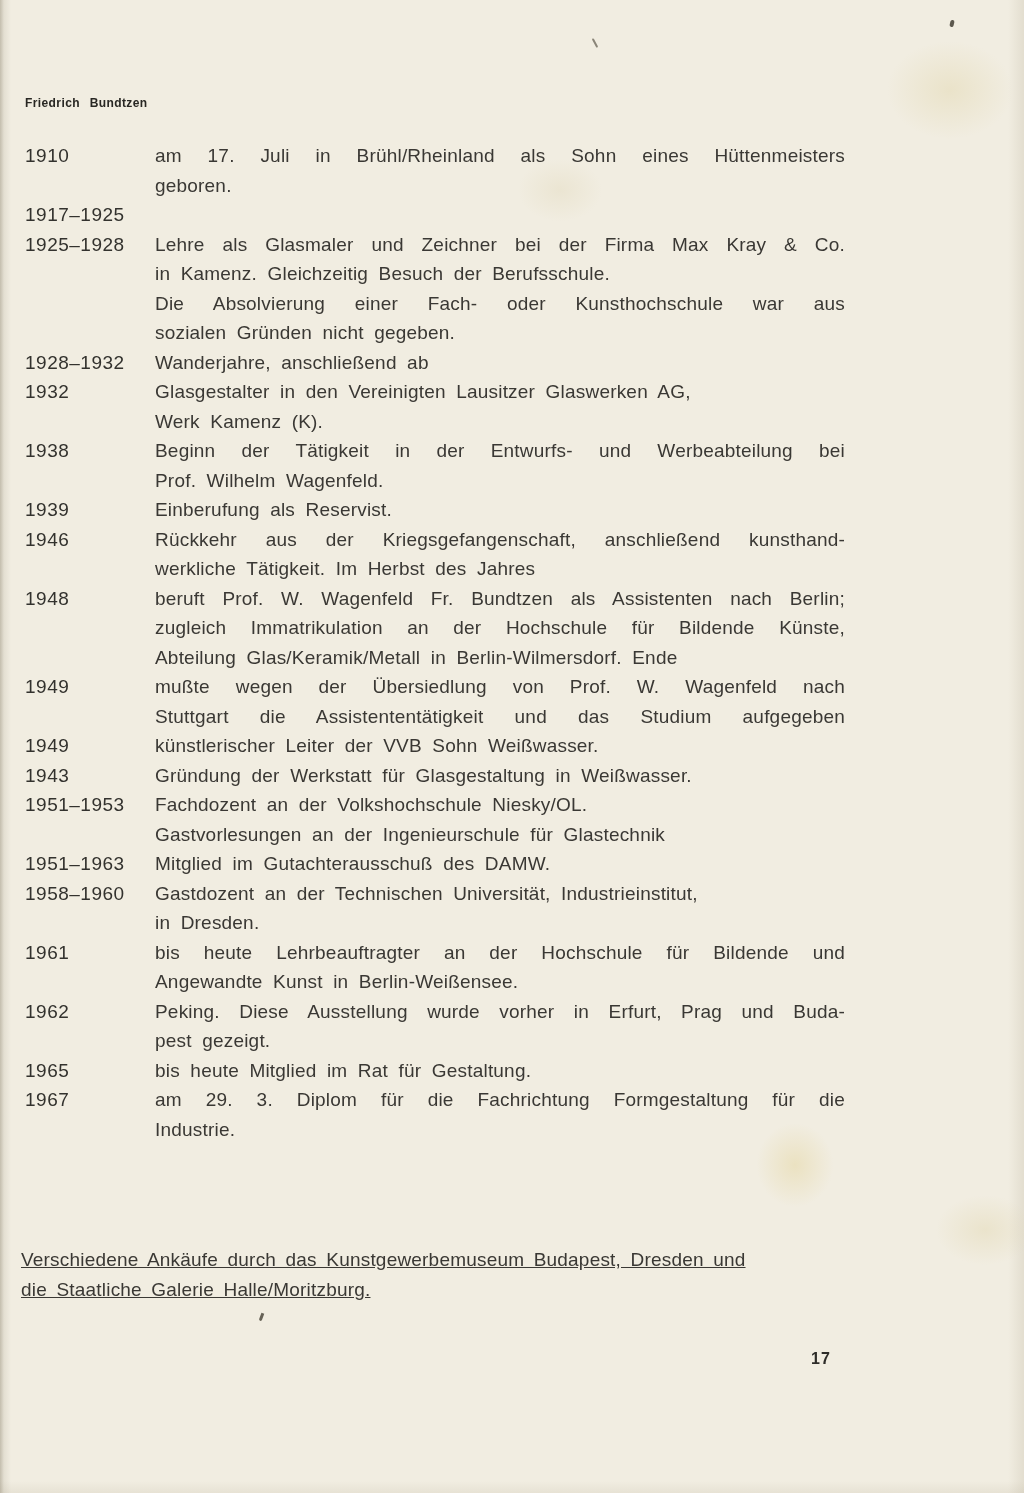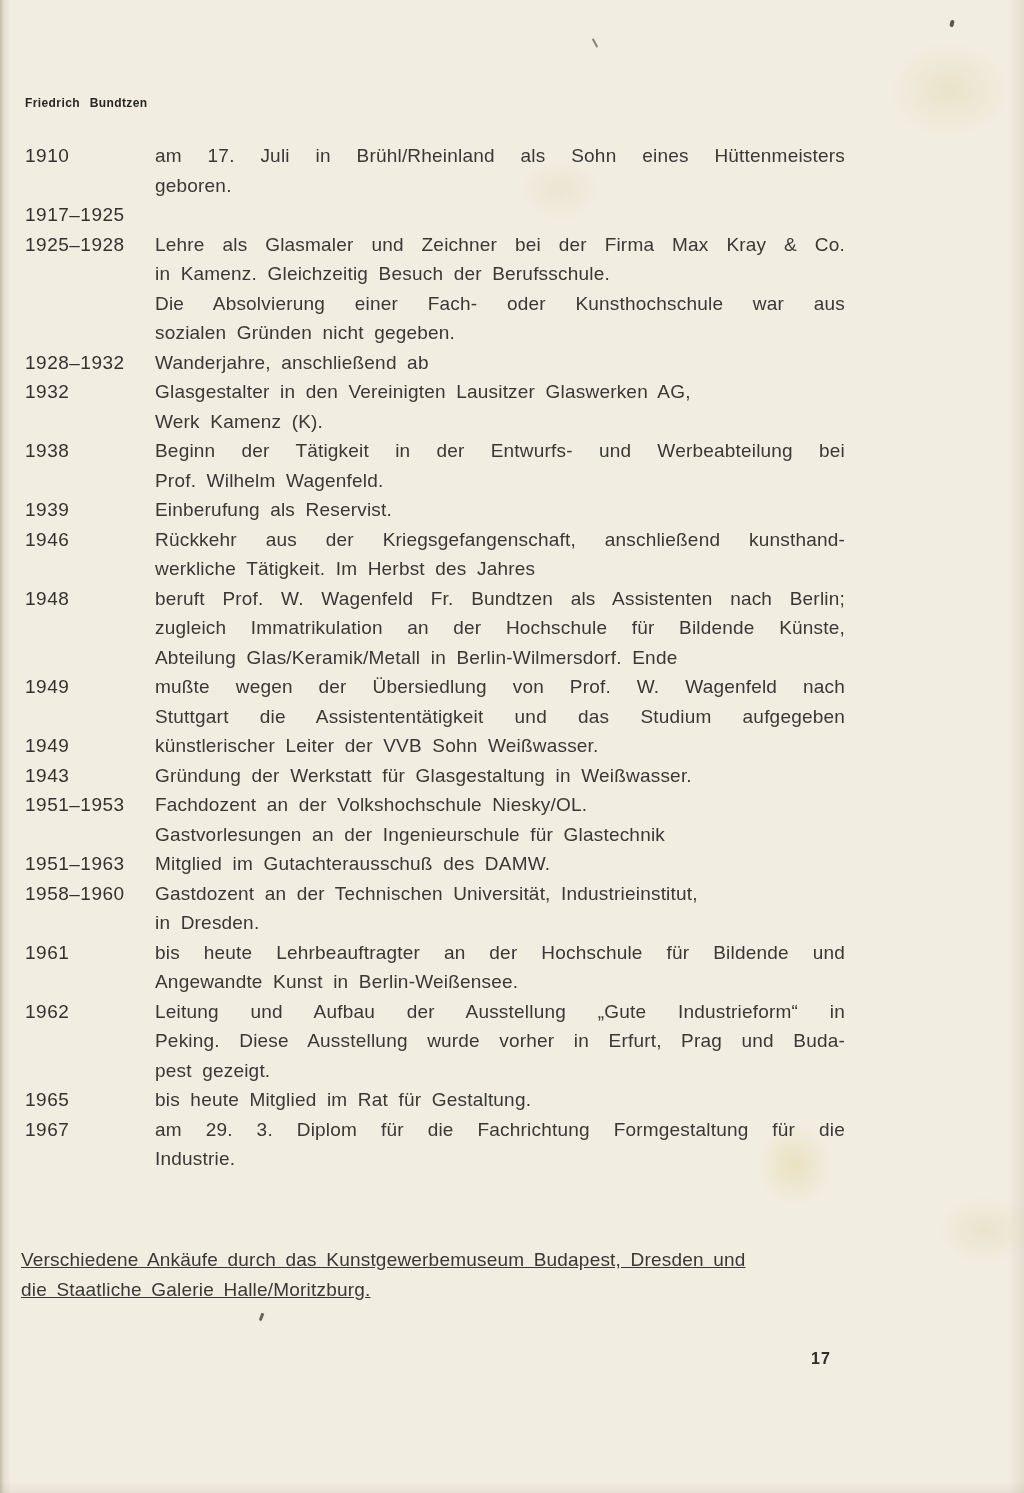--- a/index.html
+++ b/index.html
@@ -166,21 +166,20 @@
       <div class="row">
         <div class="date">1961</div>
         <div class="desc">
           <div class="line fill">bis heute Lehrbeauftragter an der Hochschule für Bildende und</div>
           <div class="line">Angewandte Kunst in Berlin-Weißensee.</div>
         </div>
       </div>
       <div class="row">
         <div class="date">1962</div>
         <div class="desc">
-          <div class="line fill">Leitung und Aufbau der Ausstellung „Gute Industrieform“ in</div>
           <div class="line fill">Peking. Diese Ausstellung wurde vorher in Erfurt, Prag und Buda-</div>
           <div class="line">pest gezeigt.</div>
         </div>
       </div>
       <div class="row">
         <div class="date">1965</div>
         <div class="desc">
           <div class="line">bis heute Mitglied im Rat für Gestaltung.</div>
         </div>
       </div>

